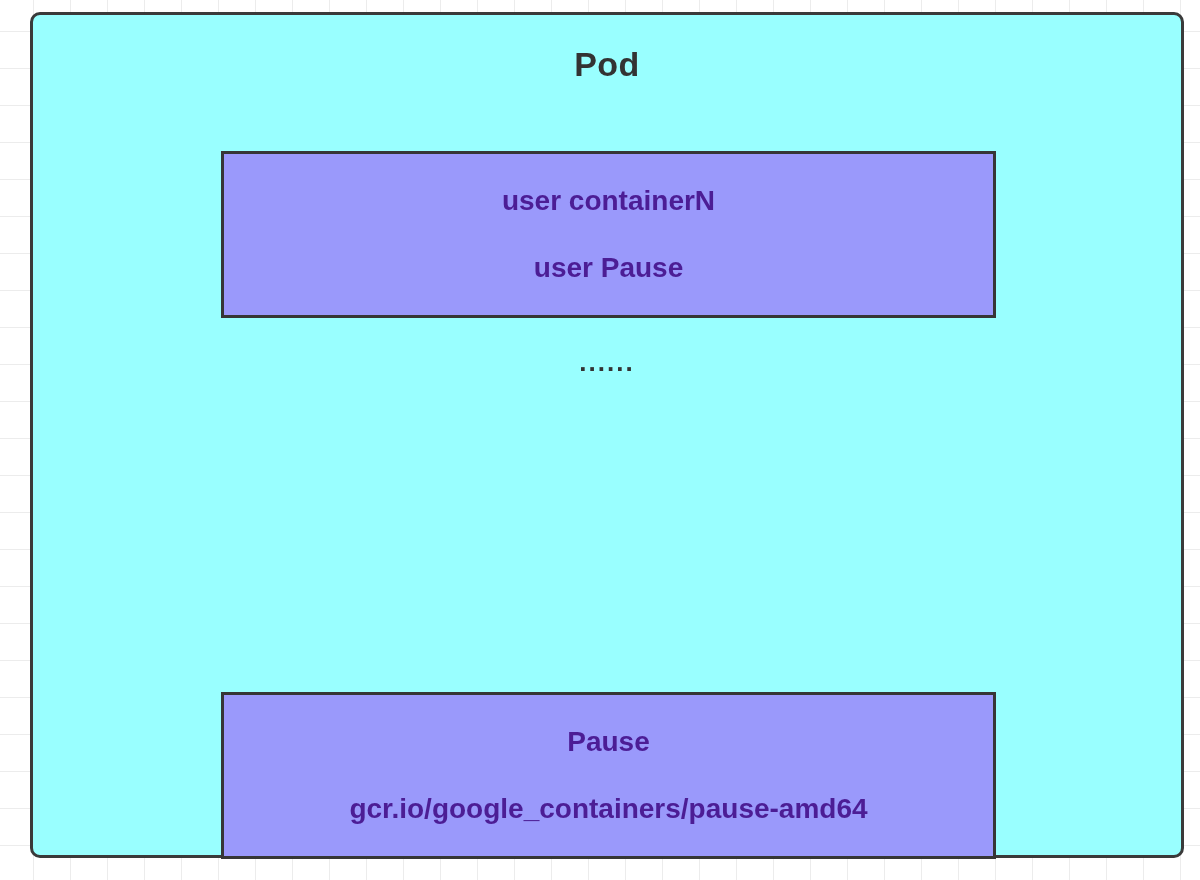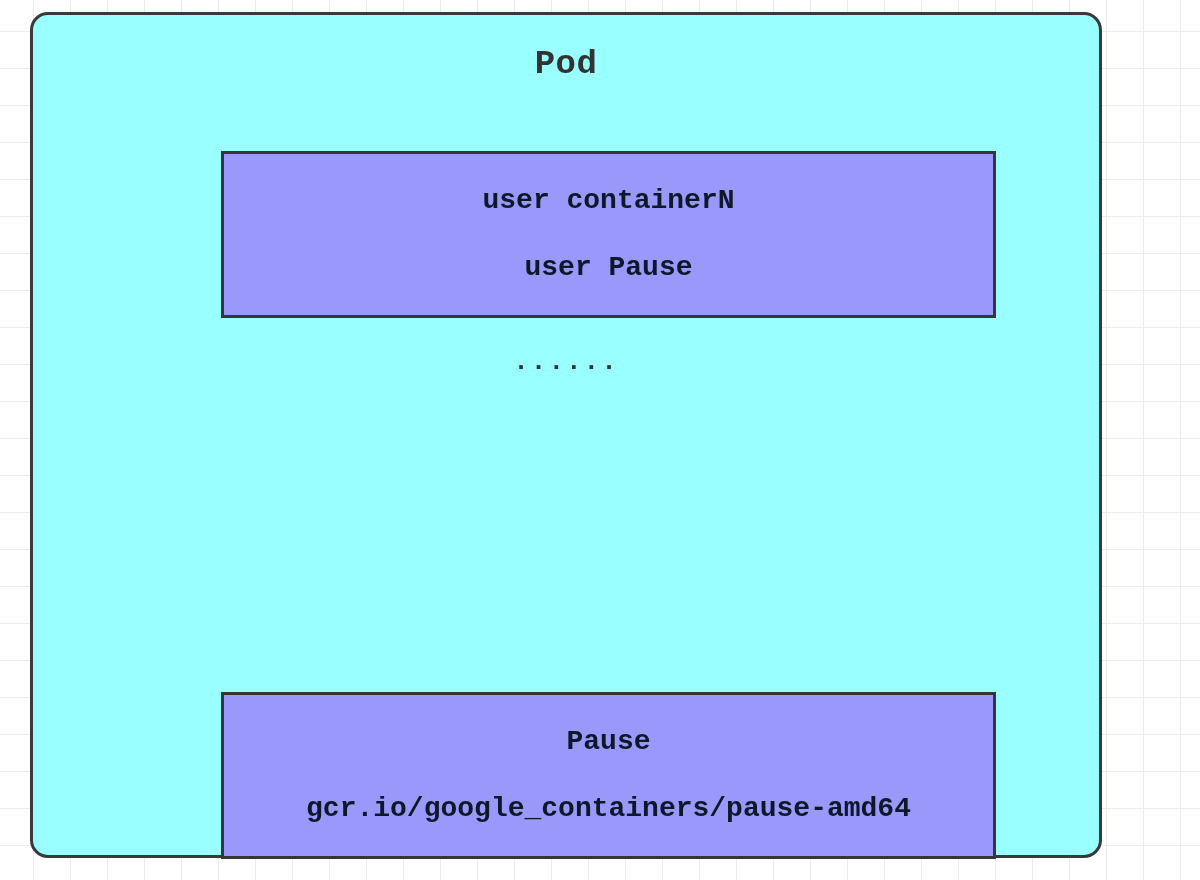--- a/index.html
+++ b/index.html
@@ -24,27 +24,26 @@
       linear-gradient(to bottom, #ececec 1px, transparent 1px);
     background-size: 37px 37px;
     background-position: -4px -6px;
   }
 
   
   .pod-box {
     position: absolute;
     left: 30px;
     top: 12px;
-    width: 1072px;
+    width: 1154px;
     height: 846px;
     box-sizing: border-box;
     background: #99ffff;
     border: 3px solid #3a3a3a;
-    border-radius: 18px;
-    font-family: Liberation Mono, monospace;
+    border-radius: 10px;
   }
 
   .pod-title {
     position: absolute;
     left: 0;
     top: 30px;
     width: 100%;
     text-align: center;
     font-size: 34px;
     font-weight: bold;
@@ -68,21 +67,21 @@
     padding: 14px 0;
   }
   .container-box.pos-n     { top: 136px; }  
   .container-box.pos-1     { top: 413px; }  
   .container-box.pos-pause { top: 645px; margin-top: 32px; }  
 
   .container-name,
   .container-image {
     font-size: 28px;
     font-weight: bold;
-    color: #0f172a;
+    color: #4c1d95;
     line-height: 1;
   }
 
   .ellipsis {
     position: absolute;
     left: 0;
     width: 100%;
     top: 332px;    
     text-align: center;
     font-size: 26px;

